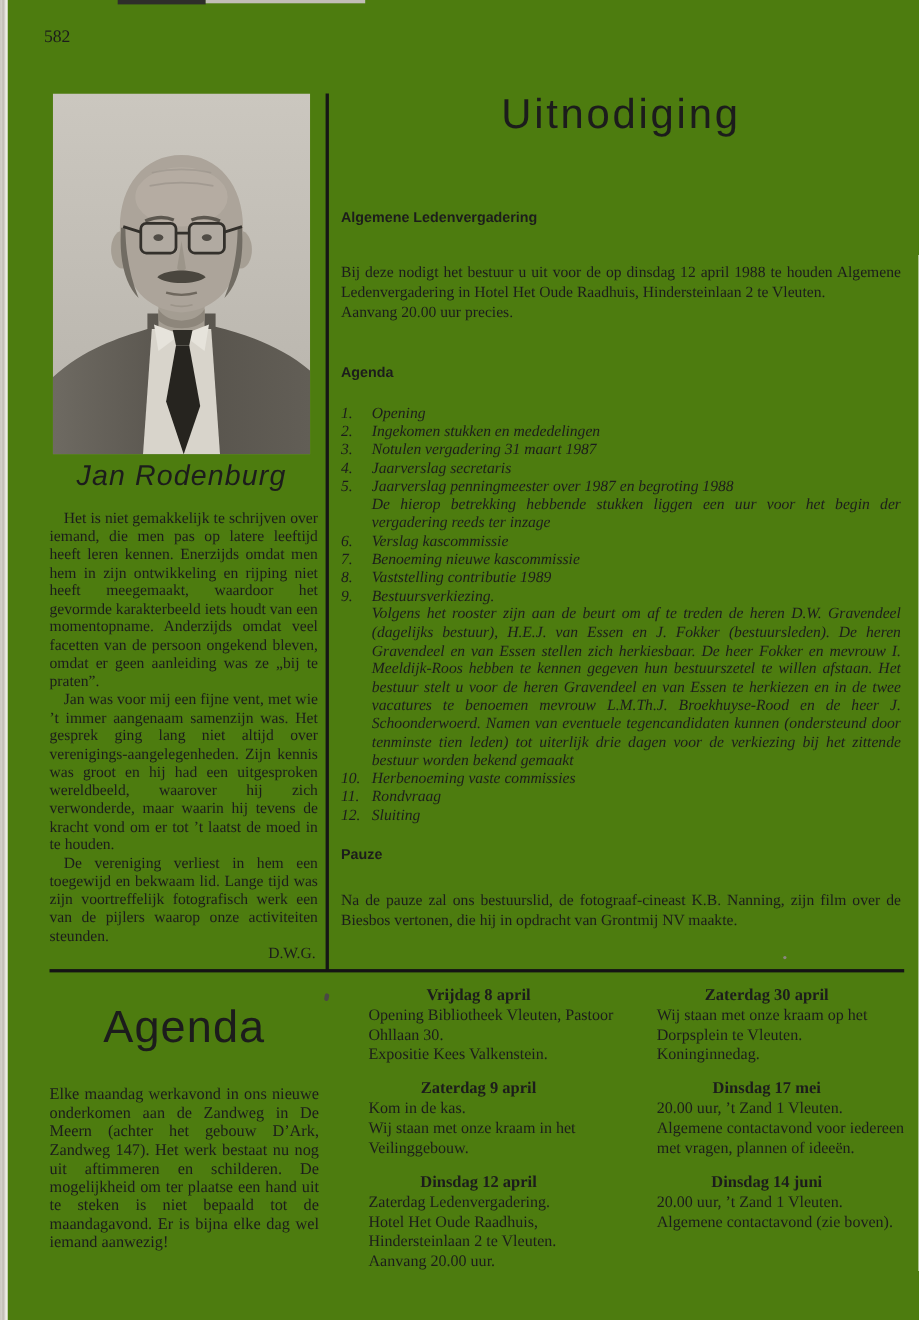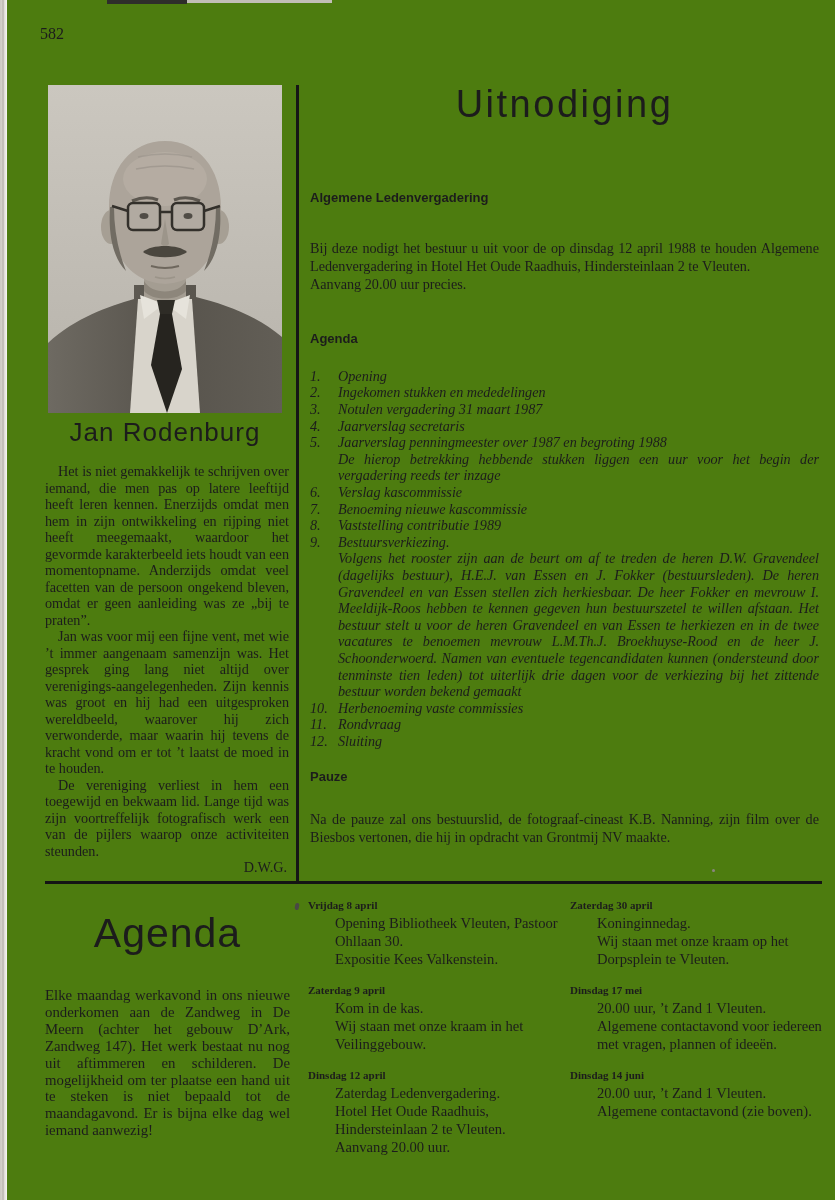--- a/index.html
+++ b/index.html
@@ -15,21 +15,21 @@
   #art-top-light{left:187px;top:0;width:145px;height:3px;background:#c2beb7;}
   #art-dot1{left:295px;top:903px;width:4px;height:7px;background:#4a4845;border-radius:2px;transform:rotate(12deg);}
   #art-dot2{left:712px;top:869px;width:3px;height:3px;background:#8a8680;border-radius:50%;}
 
   #page-num{position:absolute;left:40px;top:25px;font-size:16px;}
 
   
   #photo{position:absolute;left:48px;top:85px;width:234px;height:328px;}
   #photo svg{display:block;width:100%;height:100%;}
   #caption{position:absolute;left:40px;top:417px;width:250px;text-align:center;
-    font-family:"Liberation Sans",sans-serif;font-size:26px;letter-spacing:1px;}
+    font-family:"Liberation Sans",sans-serif;font-style:italic;font-size:26px;letter-spacing:1px;}
 
   
   #obituary{position:absolute;left:45px;top:463px;width:244px;
     font-size:14.2px;line-height:16.5px;text-align:justify;}
   #obituary p{margin:0;text-indent:13px;}
   #sig{text-align:right;text-indent:0;padding-right:2px;margin-top:1px;font-family:Liberation Serif, serif;}
 
   #vdivider{position:absolute;left:296px;top:85px;width:2.5px;height:797px;background:#161616;}
 
   
@@ -53,21 +53,21 @@
   
   #bottomleft{position:absolute;left:45px;top:902px;width:245px;height:285px;overflow:hidden;}
   #bagenda{font-family:"Liberation Sans",sans-serif;font-weight:400;font-size:41px;
     text-align:center;margin:10px 0 0;letter-spacing:1px;line-height:1.05;}
   #bintro{margin:32px 0 0;font-size:14.8px;line-height:16.9px;text-align:justify;}
   .b{font-weight:400;}
   .events{position:absolute;top:896px;width:254px;height:295px;overflow:hidden;}
   #bottommid{left:308px;}
   #bottomright{left:570px;}
   .event{margin-bottom:13px;}
-  .event-title{font-weight:700;font-size:11px;line-height:18px;}
+  .event-title{font-weight:700;font-size:15px;line-height:18px;text-align:center;}
   .event-line{padding-left:27px;font-size:14.6px;line-height:18px;}
 </style>
 </head>
 <body>
 
 <div id="page">
 
   <div class="art" id="art-left-strip"></div>
   <div class="art" id="art-left-line"></div>
   <div class="art" id="art-top-dark"></div>
@@ -184,22 +184,22 @@
       <div class="event-title">Dinsdag 12 april</div>
       <div class="event-line"><span>Zaterdag Ledenvergadering.</span><span class="b"></span><span></span></div>
       <div class="event-line"><span>Hotel Het Oude Raadhuis, Hindersteinlaan 2 te Vleuten.</span><span class="b"></span><span></span></div>
       <div class="event-line"><span>Aanvang 20.00 uur.</span><span class="b"></span><span></span></div>
     </div>
   </div>
 
   <div id="bottomright" class="events">
     <div class="event">
       <div class="event-title">Zaterdag 30 april</div>
+      <div class="event-line"><span>Wij staan met onze kraam op het Dorpsplein te Vleuten.</span><span class="b"></span><span></span></div>
       <div class="event-line"><span>Koninginnedag.</span><span class="b"></span><span></span></div>
-      <div class="event-line"><span>Wij staan met onze kraam op het Dorpsplein te Vleuten.</span><span class="b"></span><span></span></div>
     </div>
     <div class="event">
       <div class="event-title">Dinsdag 17 mei</div>
       <div class="event-line"><span>20.00 uur, ’t Zand 1 Vleuten.</span><span class="b"></span><span></span></div>
       <div class="event-line"><span>Algemene </span><span class="b">contactavond</span><span> voor iedereen met vragen, plannen of ideeën.</span></div>
     </div>
     <div class="event">
       <div class="event-title">Dinsdag 14 juni</div>
       <div class="event-line"><span>20.00 uur, ’t Zand 1 Vleuten.</span><span class="b"></span><span></span></div>
       <div class="event-line"><span>Algemene </span><span class="b">contactavond</span><span> (zie boven).</span></div>

